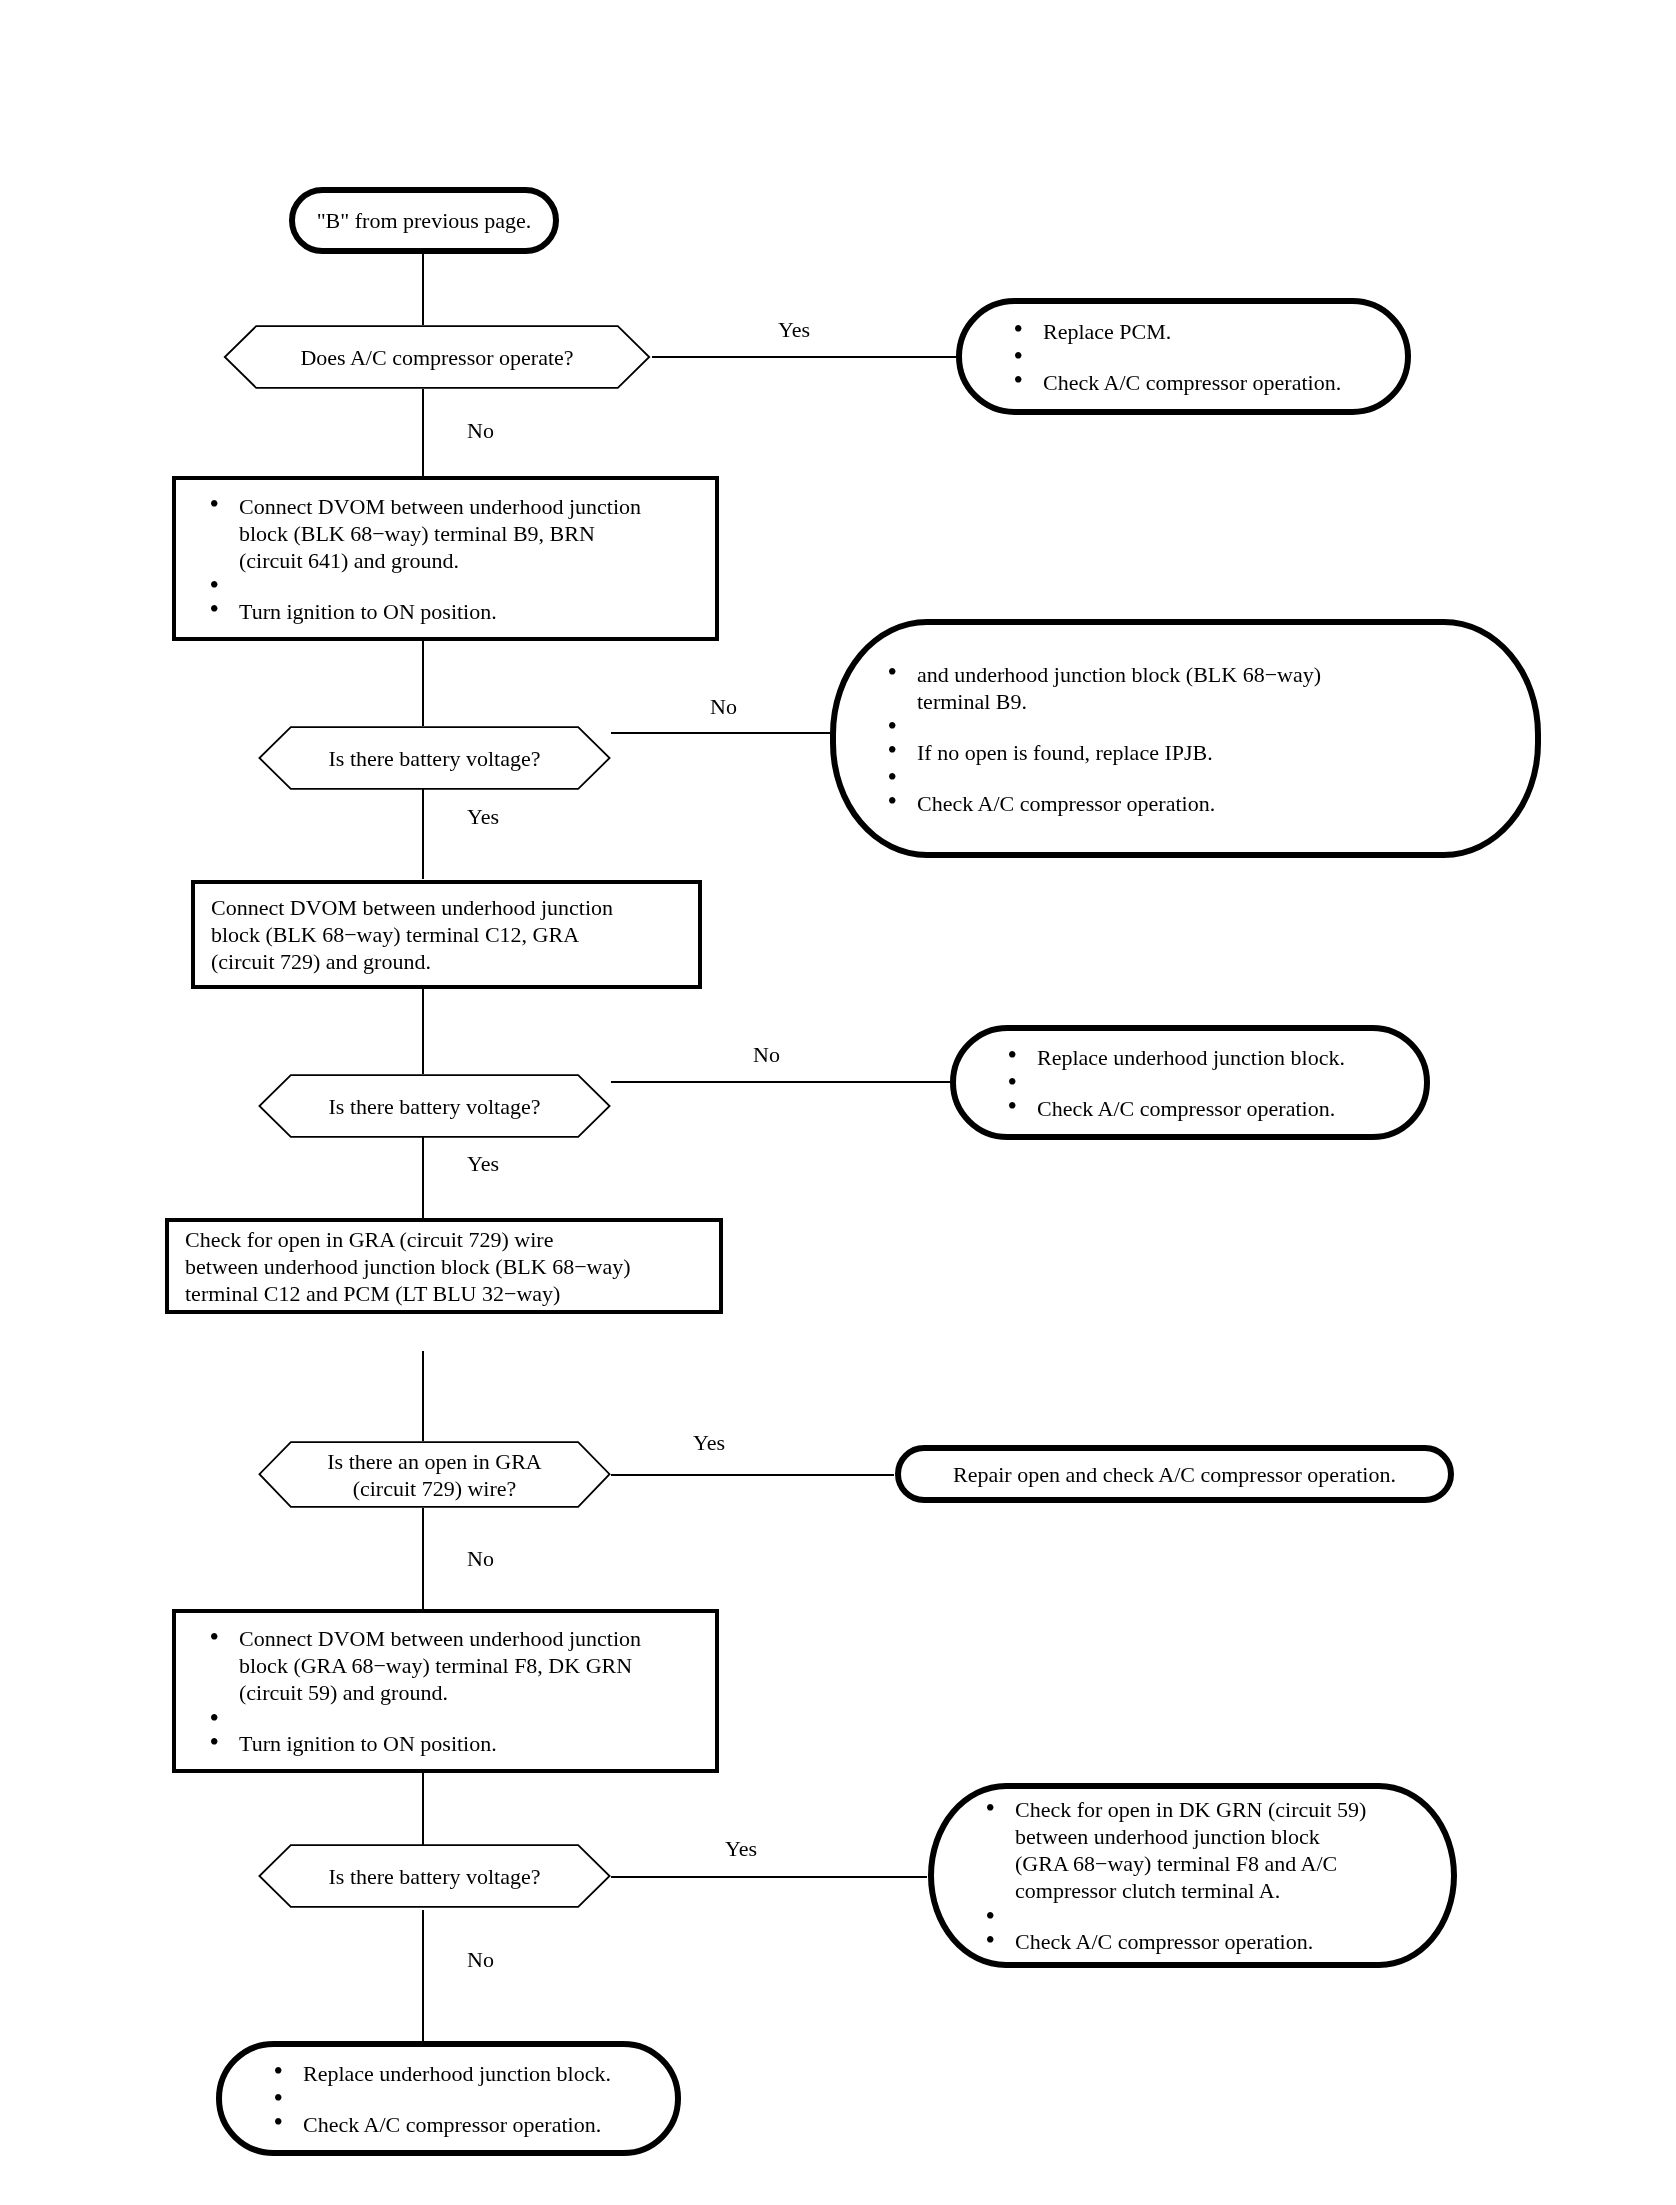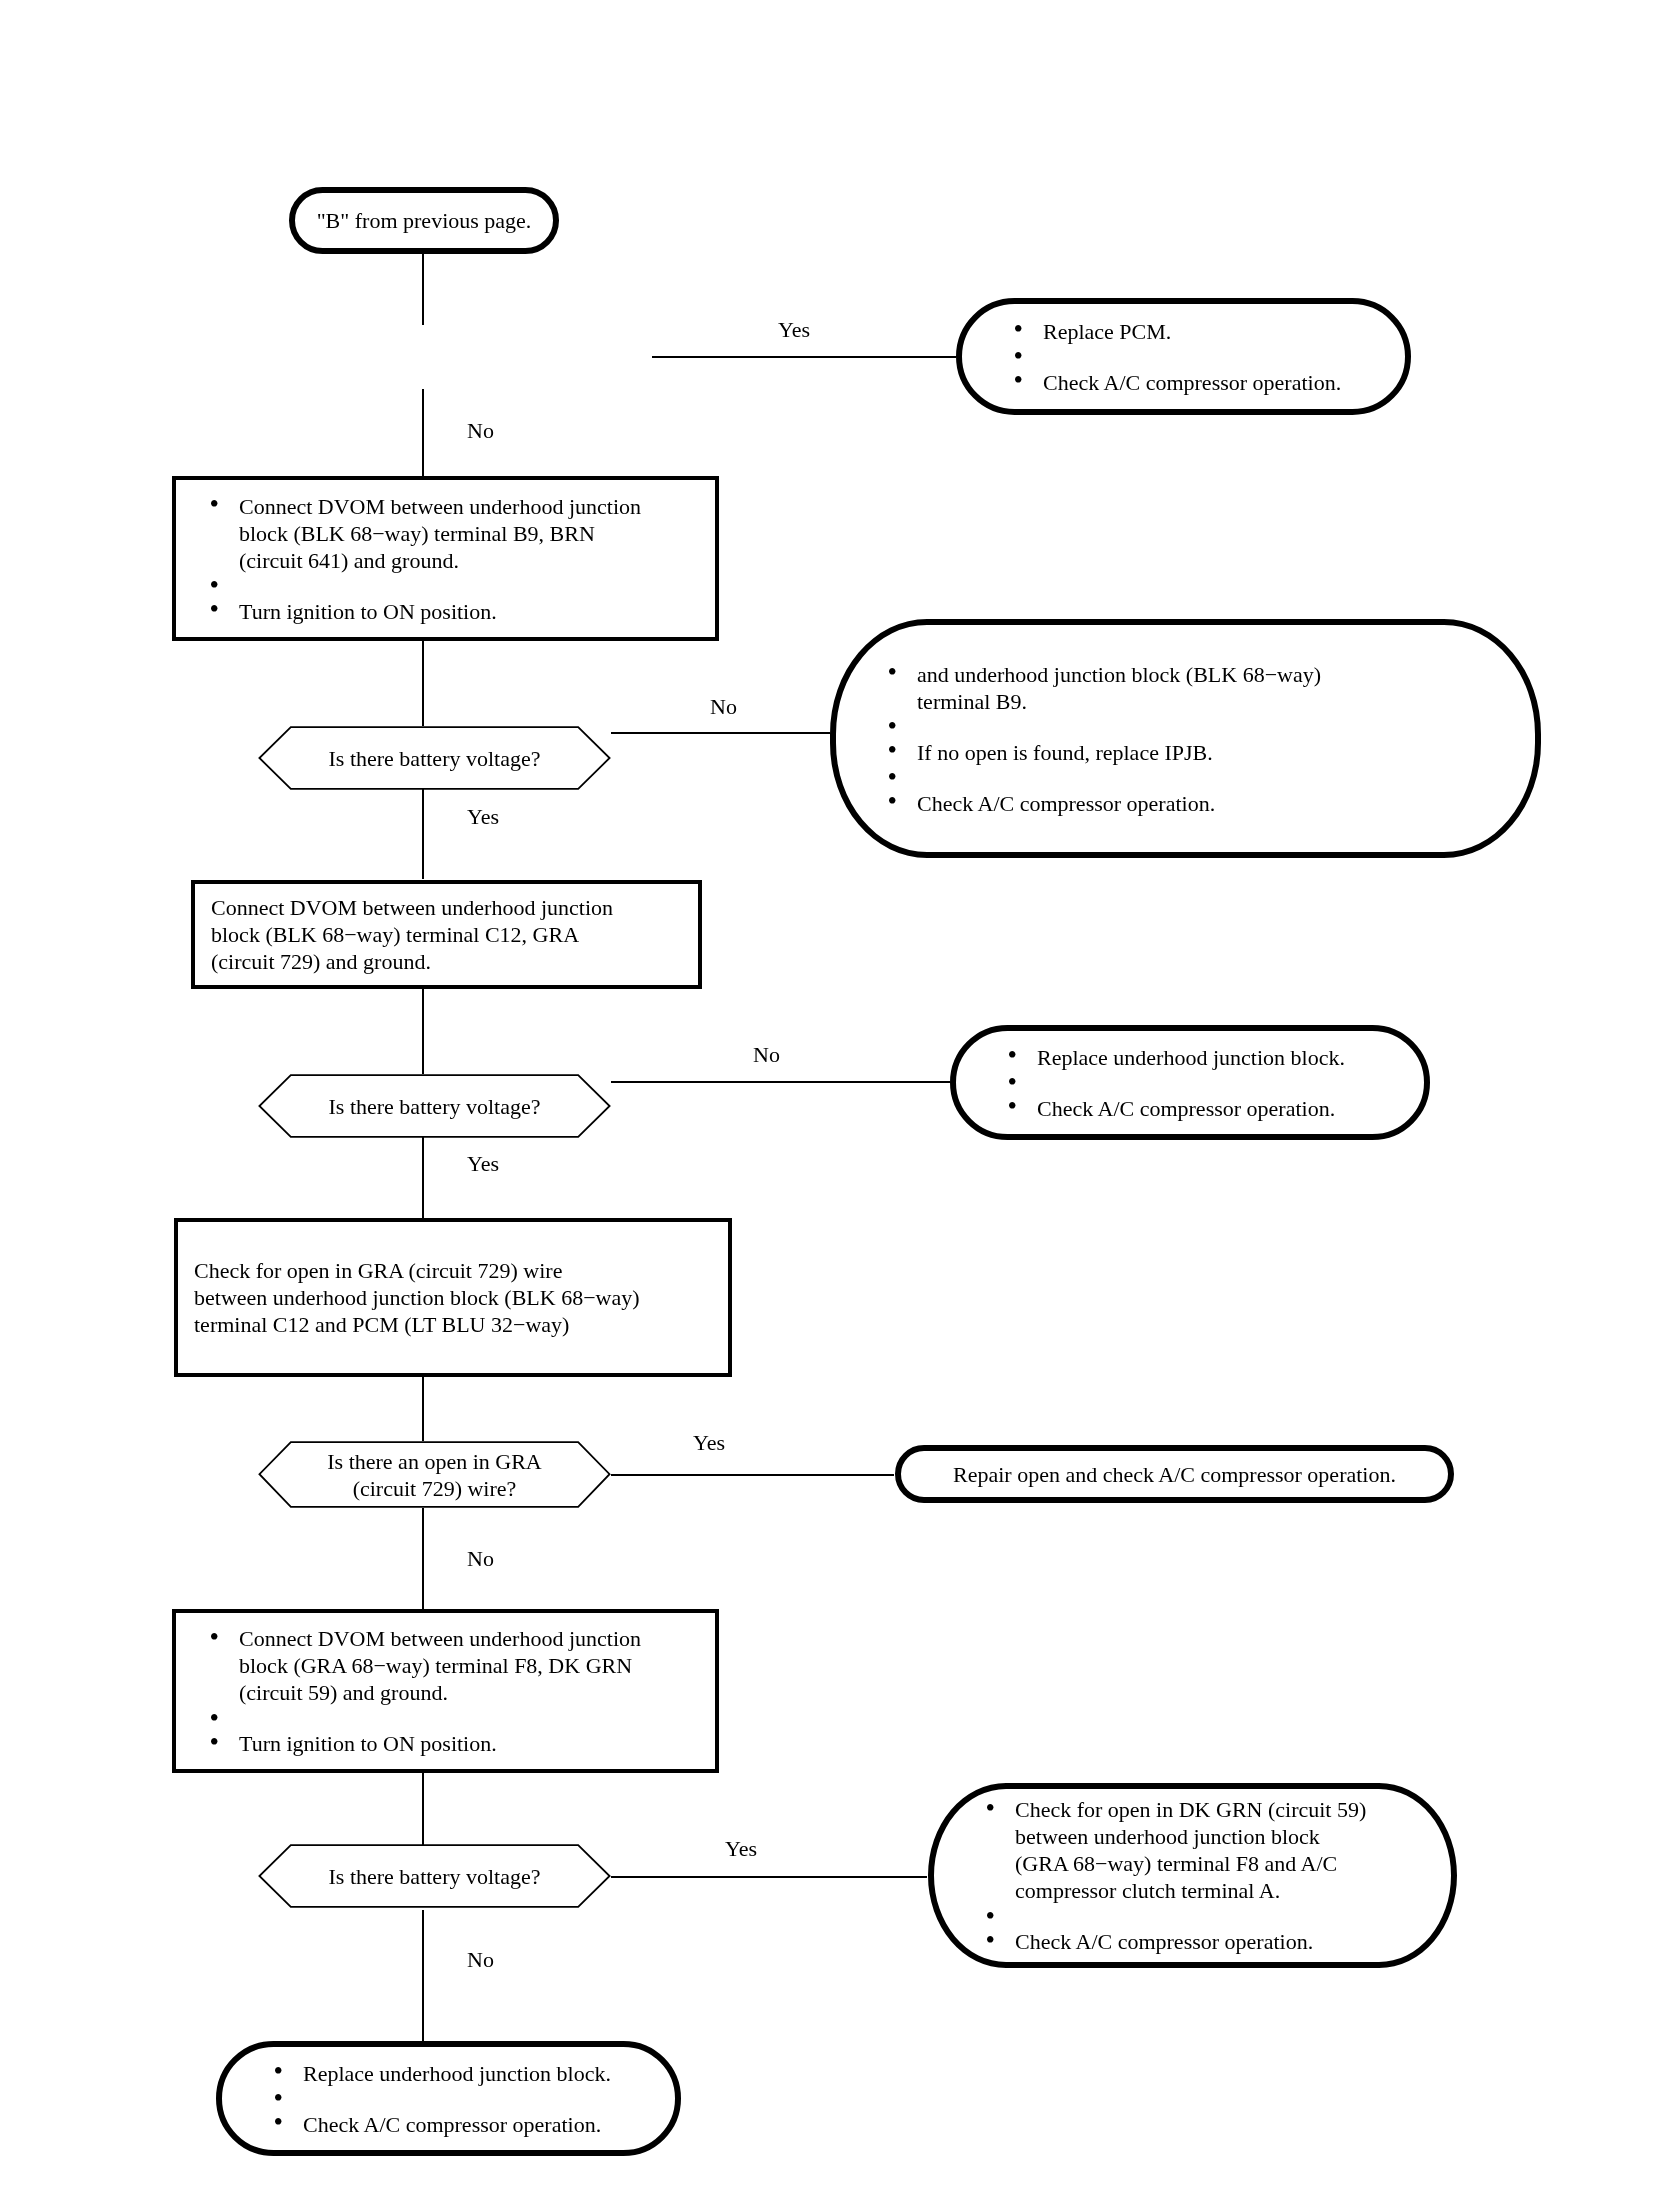--- a/index.html
+++ b/index.html
@@ -73,20 +73,28 @@
   <div class="elabel" style="left:467px;top:1547px;">No</div>
   <div class="elabel" style="left:725px;top:1837px;">Yes</div>
   <div class="elabel" style="left:467px;top:1948px;">No</div>
 
   <div class="node term r-pill" style="left:289px;top:187px;width:270px;height:67px;">
     <div class="txt center">
       <div class="line">"B" from previous page.</div>
     </div>
   </div>
 
+  <div class="hexwrap" style="left:222px;top:325px;width:430px;height:64px;">
+    <svg width="430" height="64" viewBox="0 0 707 106">
+      <polygon points="54,2 653,2 705,53 653,104 54,104 2,53" fill="#fff" stroke="#000" stroke-width="3"></polygon>
+    </svg>
+    <div class="hextxt">
+      <div class="line">Does A/C compressor operate?</div>
+    </div>
+  </div>
 
   <div class="node term r-md" style="left:956px;top:298px;width:455px;height:117px;">
     <div class="txt" style="padding-left:30px;">
       <ul class="bullets">
         <li class="line">Replace PCM.</li>
         <li class="bgap" style="padding:0;"></li>
         <li class="line">Check A/C compressor operation.</li>
       </ul>
     </div>
   </div>
@@ -157,21 +165,21 @@
   <div class="node term r-md" style="left:950px;top:1025px;width:480px;height:115px;">
     <div class="txt" style="padding-left:30px;">
       <ul class="bullets">
         <li class="line">Replace underhood junction block.</li>
         <li class="bgap" style="padding:0;"></li>
         <li class="line">Check A/C compressor operation.</li>
       </ul>
     </div>
   </div>
 
-  <div class="node proc" style="left:165px;top:1218px;width:558px;height:159px;margin-left:9px;">
+  <div class="node proc" style="left:165px;top:1218px;width:558px;height:96px;">
     <div class="txt" style="padding-left:16px;">
       <div class="blk">
         <div class="line">Check for open in GRA (circuit 729) wire</div>
         <div class="line">between underhood junction block (BLK 68−way)</div>
         <div class="line">terminal C12 and PCM (LT BLU 32−way)</div>
       </div>
     </div>
   </div>
 
   <div class="hexwrap" style="left:257px;top:1441px;width:355px;height:67px;">

